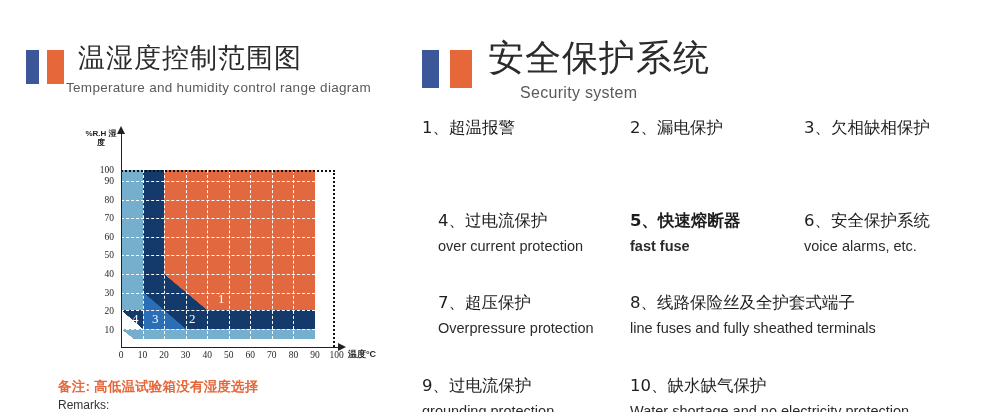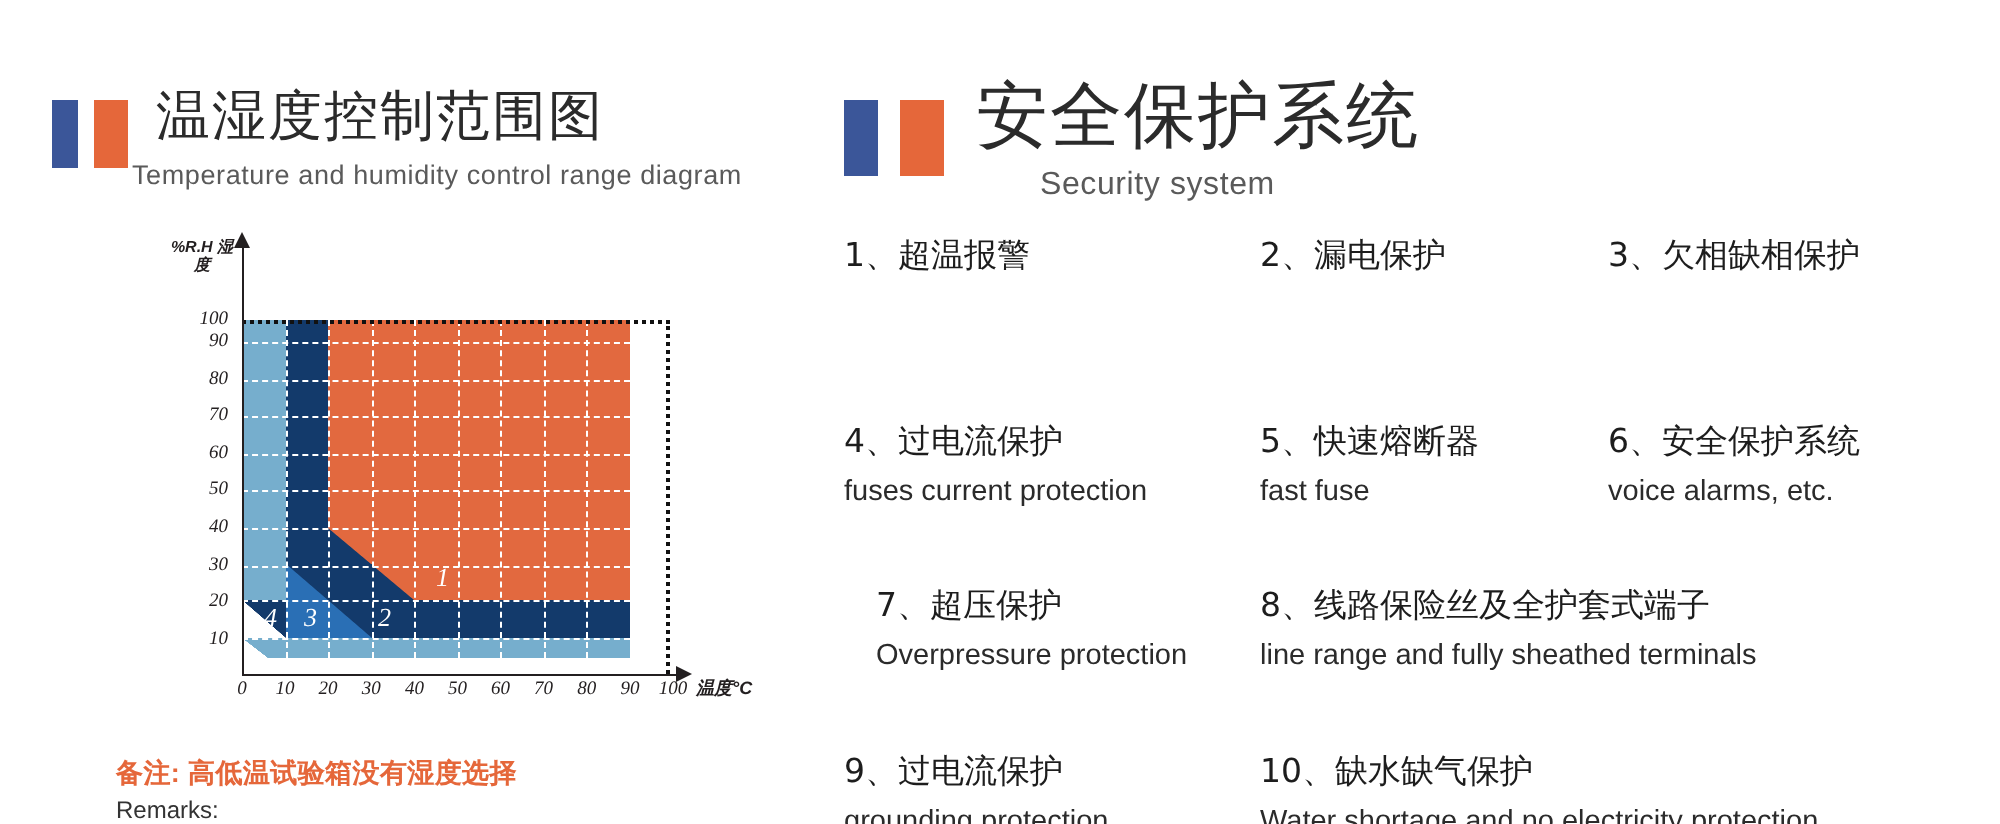--- a/index.html
+++ b/index.html
@@ -34,21 +34,21 @@
   #left-flag{left:26px;top:50px;width:38px;height:34px;}
   #left-cn{position:absolute;left:78px;top:40px;font-size:27px;}
   #left-en{position:absolute;left:66px;top:80px;font-size:13.5px;}
 
   
   #right-flag{left:422px;top:50px;width:50px;height:38px;}
   #right-cn{position:absolute;left:488px;top:34px;font-size:36px;}
   #right-en{position:absolute;left:520px;top:84px;font-size:16px;}
 
   
-  #chart-wrap{position:absolute;left:80px;top:114px;width:330px;height:260px;font-style:italic;}
+  #chart-wrap{position:absolute;left:80px;top:124px;width:330px;height:260px;}
   #plot{
     position:absolute;left:41px;top:46px;width:194px;height:169px;
     overflow:hidden;
   }
   .band{position:absolute;}
   .grid-v,.grid-h{position:absolute;background:transparent;}
   .grid-v{width:0;border-left:1px dashed #ffffff;top:0;bottom:0;}
   .grid-h{height:0;border-top:1px dashed #ffffff;left:0;right:0;}
 
   .axis-y{
@@ -225,40 +225,40 @@
     <div class="item" style="left:0;top:0;">
       <div class="cn"><span>1、</span><span>超温报警</span></div>
     </div>
     <div class="item" style="left:208px;top:0;">
       <div class="cn"><span>2、</span><span>漏电保护</span></div>
     </div>
     <div class="item" style="left:382px;top:0;">
       <div class="cn"><span>3、</span><span>欠相缺相保护</span></div>
     </div>
 
-    <div class="item" style="left:0;top:93px;">
+    <div class="item" style="left:16px;top:93px;">
       <div class="cn"><span>4、</span><span>过电流保护</span></div>
-      <div class="en">fuses current protection</div>
-    </div>
-    <div class="item" style="left:208px;top:93px;">
+      <div class="en">over current protection</div>
+    </div>
+    <div class="item" style="left:208px;top:93px;font-weight:bold;">
       <div class="cn"><span>5、</span><span>快速熔断器</span></div>
       <div class="en">fast fuse</div>
     </div>
     <div class="item" style="left:382px;top:93px;">
       <div class="cn"><span>6、</span><span>安全保护系统</span></div>
       <div class="en">voice alarms, etc.</div>
     </div>
 
     <div class="item" style="left:16px;top:175px;">
       <div class="cn"><span>7、</span><span>超压保护</span></div>
       <div class="en">Overpressure protection</div>
     </div>
     <div class="item" style="left:208px;top:175px;">
       <div class="cn"><span>8、</span><span>线路保险丝及全护套式端子</span></div>
-      <div class="en">line range and fully sheathed terminals</div>
+      <div class="en">line fuses and fully sheathed terminals</div>
     </div>
 
     <div class="item" style="left:0;top:258px;">
       <div class="cn"><span>9、</span><span>过电流保护</span></div>
       <div class="en">grounding protection</div>
     </div>
     <div class="item" style="left:208px;top:258px;">
       <div class="cn"><span>10、</span><span>缺水缺气保护</span></div>
       <div class="en">Water shortage and no electricity protection</div>
     </div>

